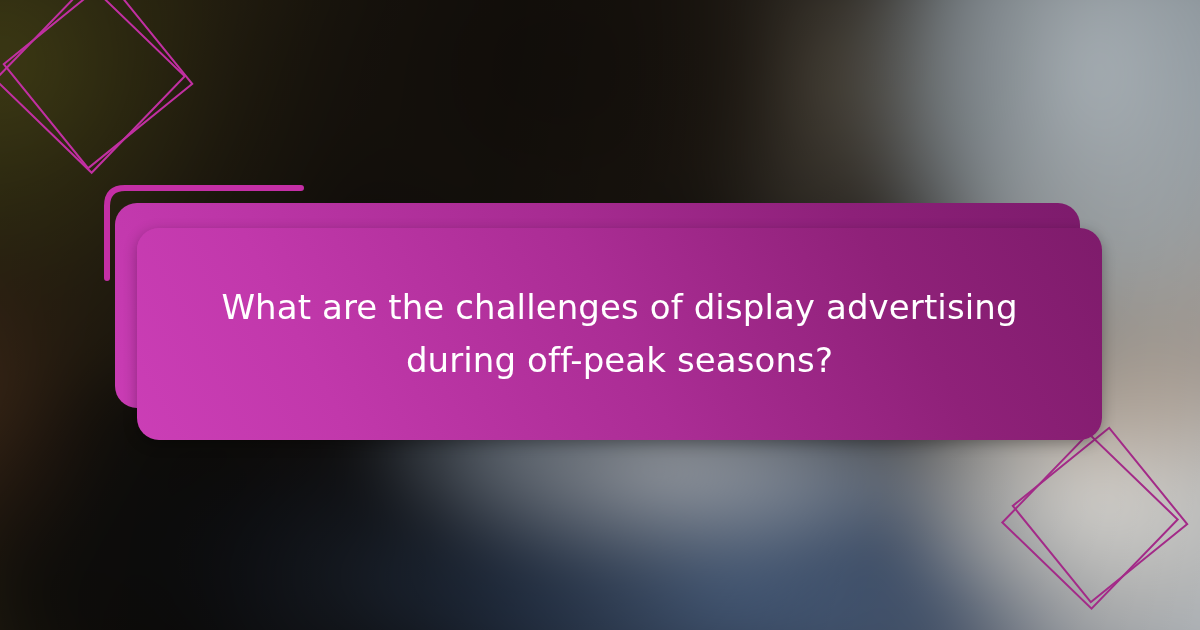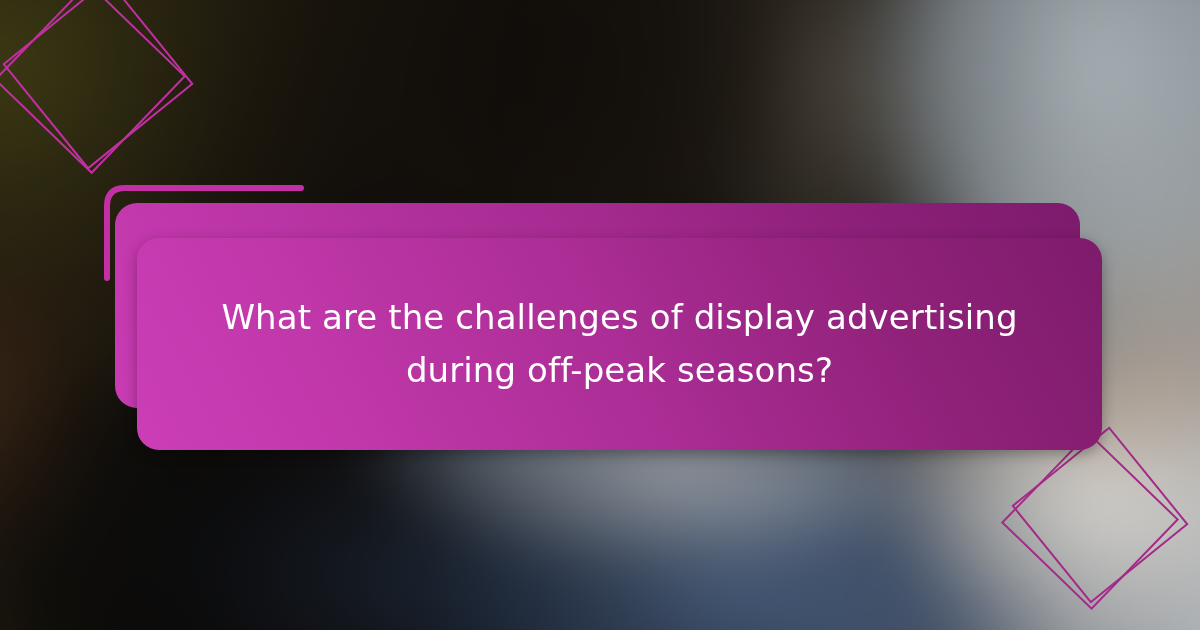--- a/index.html
+++ b/index.html
@@ -103,21 +103,21 @@
     left: 115px;
     top: 203px;
     width: 965px;
     height: 205px;
     border-radius: 22px;
     background: linear-gradient(62deg, #c93cb4 0%, #bb35a6 22%, #a62b91 52%, #8d2079 78%, #7d1b6c 100%);
   }
   .card-front {
     position: absolute;
     left: 137px;
-    top: 238px;
+    top: 228px;
     width: 965px;
     height: 212px;
     border-radius: 22px;
     background: linear-gradient(62deg, #cb3eb6 0%, #c138ab 20%, #ab2d95 50%, #8f2179 78%, #7e1b6b 100%);
     box-shadow: 0 4px 14px rgba(0,0,0,0.30);
     display: flex;
     align-items: center;
     justify-content: center;
   }
   #question-text {

